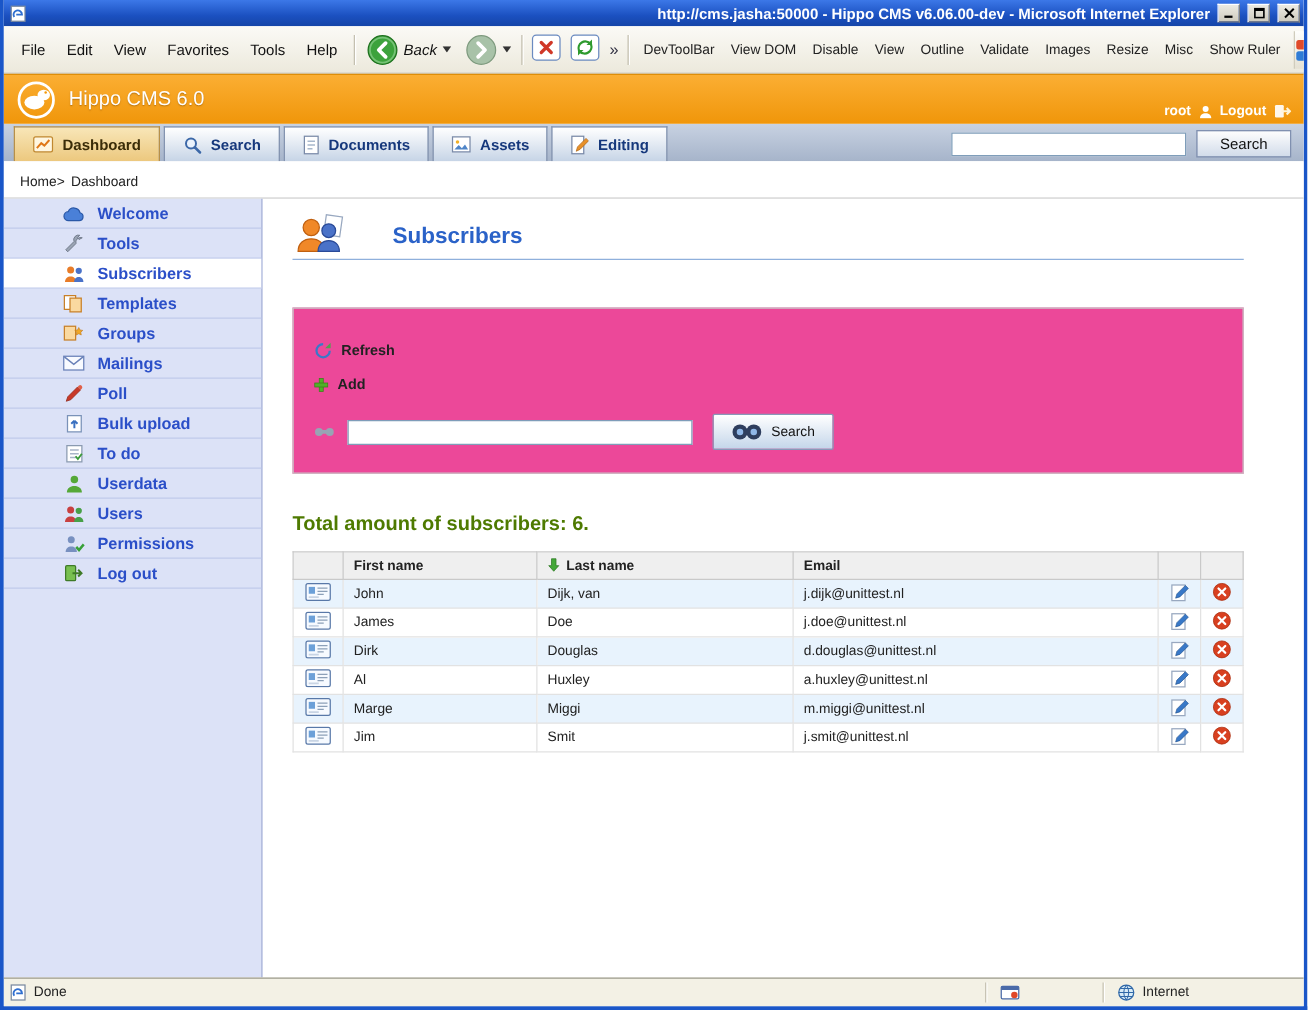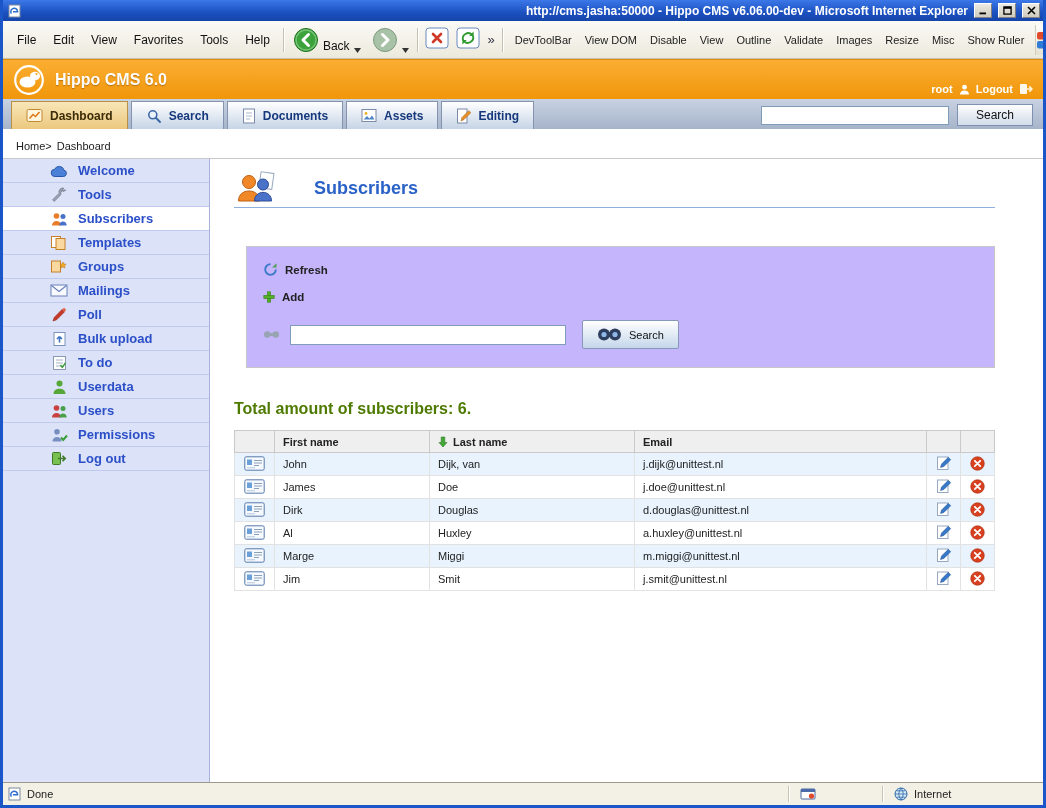--- a/index.html
+++ b/index.html
@@ -17,33 +17,33 @@
   .win-btn{width:18px;height:15px;background:linear-gradient(180deg,#ECEAE2,#CFCBBE);
     border:1px solid #fff;border-right-color:#808080;border-bottom-color:#808080;
     display:inline-flex;align-items:center;justify-content:center;cursor:pointer;margin-left:1px;}
 
   
   .chromebar{flex:0 0 38px;background:linear-gradient(180deg,#FBFAF6,#ECE9DC);border-bottom:1px solid #C6C2B2;
     display:flex;align-items:center;gap:5px;padding:0 6px;}
   .menubar{display:flex;gap:1px;}
   .menu-item{padding:3px 8px;font-size:12px;color:#111;background:none;border:none;cursor:pointer;font-family:inherit;}
   .vsep{width:2px;height:24px;border-left:1px solid #C4C0B0;border-right:1px solid #fff;}
-  .nav-btn{display:flex;align-items:flex-end;gap:4px;background:none;border:none;padding:2px 3px;cursor:pointer;font-family:inherit;}
+  .nav-btn{display:flex;align-items:center;gap:4px;background:none;border:none;padding:2px 3px;cursor:pointer;font-family:inherit;font-style:italic;}
   .nav-label{font-size:12px;color:#111;}
   .tool-btn{background:none;border:none;padding:1px;cursor:pointer;}
   .overflow{font-size:13px;color:#334;cursor:pointer;padding:0 2px;}
   .devbar{display:flex;gap:1px;align-items:center;flex:1;}
   .dev-item{font-size:11px;color:#222;padding:3px 6px;background:none;border:none;cursor:pointer;white-space:nowrap;font-family:inherit;}
   .flag{width:32px;height:30px;display:flex;align-items:center;justify-content:center;
     background:linear-gradient(180deg,#FDFDFB,#E5E1D3);border-left:1px solid #D0CCBC;}
 
   
   .appheader{flex:0 0 40px;background:linear-gradient(180deg,#FBAE33,#F0960A);border-top:1px solid #DE8E08;
     display:flex;align-items:center;padding:0 10px;position:relative;}
-  .brand{color:#fff;font-size:16px;font-weight:bold;margin-left:8px;text-shadow:0 1px 1px rgba(130,75,0,.55);}
+  .brand{color:#fff;font-size:16px;font-weight:normal;margin-left:8px;text-shadow:0 1px 1px rgba(130,75,0,.55);}
   .userbox{position:absolute;right:10px;bottom:4px;display:flex;align-items:center;gap:6px;}
   .utext{color:#fff;font-size:11px;font-weight:bold;text-decoration:none;}
   a.utext{cursor:pointer;}
 
   
   .tabstrip{flex:0 0 30px;background:linear-gradient(180deg,#C8D2E2,#A6B4CA);display:flex;align-items:stretch;
     padding:2px 10px 0 8px;gap:3px;}
   .tabs{display:flex;gap:3px;align-items:stretch;}
   .tab{display:flex;align-items:center;gap:7px;padding:0 14px;border:1px solid #8494B0;border-bottom:none;
     background:linear-gradient(180deg,#FFFFFF,#C6D4E6);color:#16387C;font-size:12px;font-weight:bold;cursor:pointer;}
@@ -64,21 +64,21 @@
   .side-item{height:24px;display:flex;align-items:center;gap:9px;padding-left:46px;
     border-bottom:1px solid #C0CAEC;cursor:pointer;}
   .side-item.active{background:#fff;}
   .sicn{width:20px;justify-content:center;}
   .side-label{font-size:13px;font-weight:bold;color:#2B4FC8;}
 
   .content{flex:1;padding:12px 48px 0 24px;overflow:hidden;}
   .pagetitle{display:flex;align-items:center;gap:36px;border-bottom:1px solid #8FB0DC;padding:0 0 2px 2px;}
   .pagetitle h1{font-size:18px;color:#2A62C8;font-weight:bold;}
 
-  .panel{margin-top:38px;border:1px solid #C6C6C6;background:#c4b5fd;padding:15px 16px 16px;margin-left:12px;}
+  .panel{margin-top:38px;border:1px solid #C6C6C6;background:#ec4899;padding:26px 16px 16px;}
   .action-row{display:flex;align-items:center;gap:7px;margin-bottom:14px;}
   .action-row a{font-size:11.5px;font-weight:bold;color:#222;cursor:pointer;text-decoration:none;}
   .search-row{display:flex;align-items:center;gap:10px;margin-top:17px;margin-bottom:2px;}
   .filter-input{width:276px;height:20px;border:1px solid #7F9DB9;padding:0 3px;font-size:12px;font-family:inherit;}
   .search-btn{margin-left:6px;height:29px;padding:0 14px;display:flex;align-items:center;gap:7px;
     border:1px solid #8898B8;border-radius:2px;background:linear-gradient(180deg,#FFFFFF,#C4D6EA);
     font-size:11px;color:#111;cursor:pointer;font-family:inherit;}
 
   .total{margin:32px 0 12px;font-size:16px;font-weight:bold;color:#4E7A00;}
 

